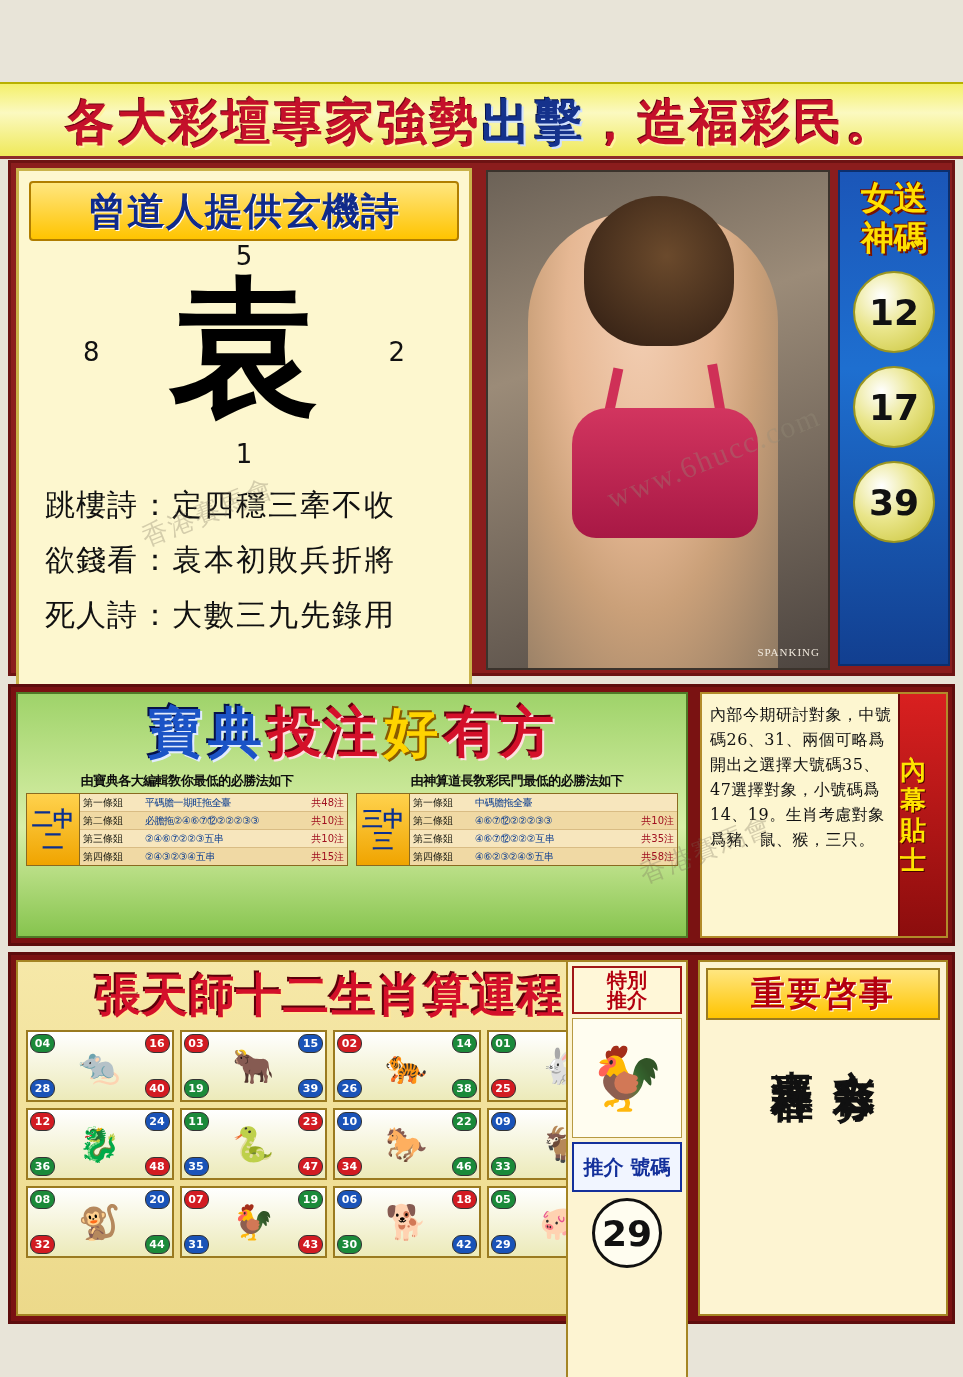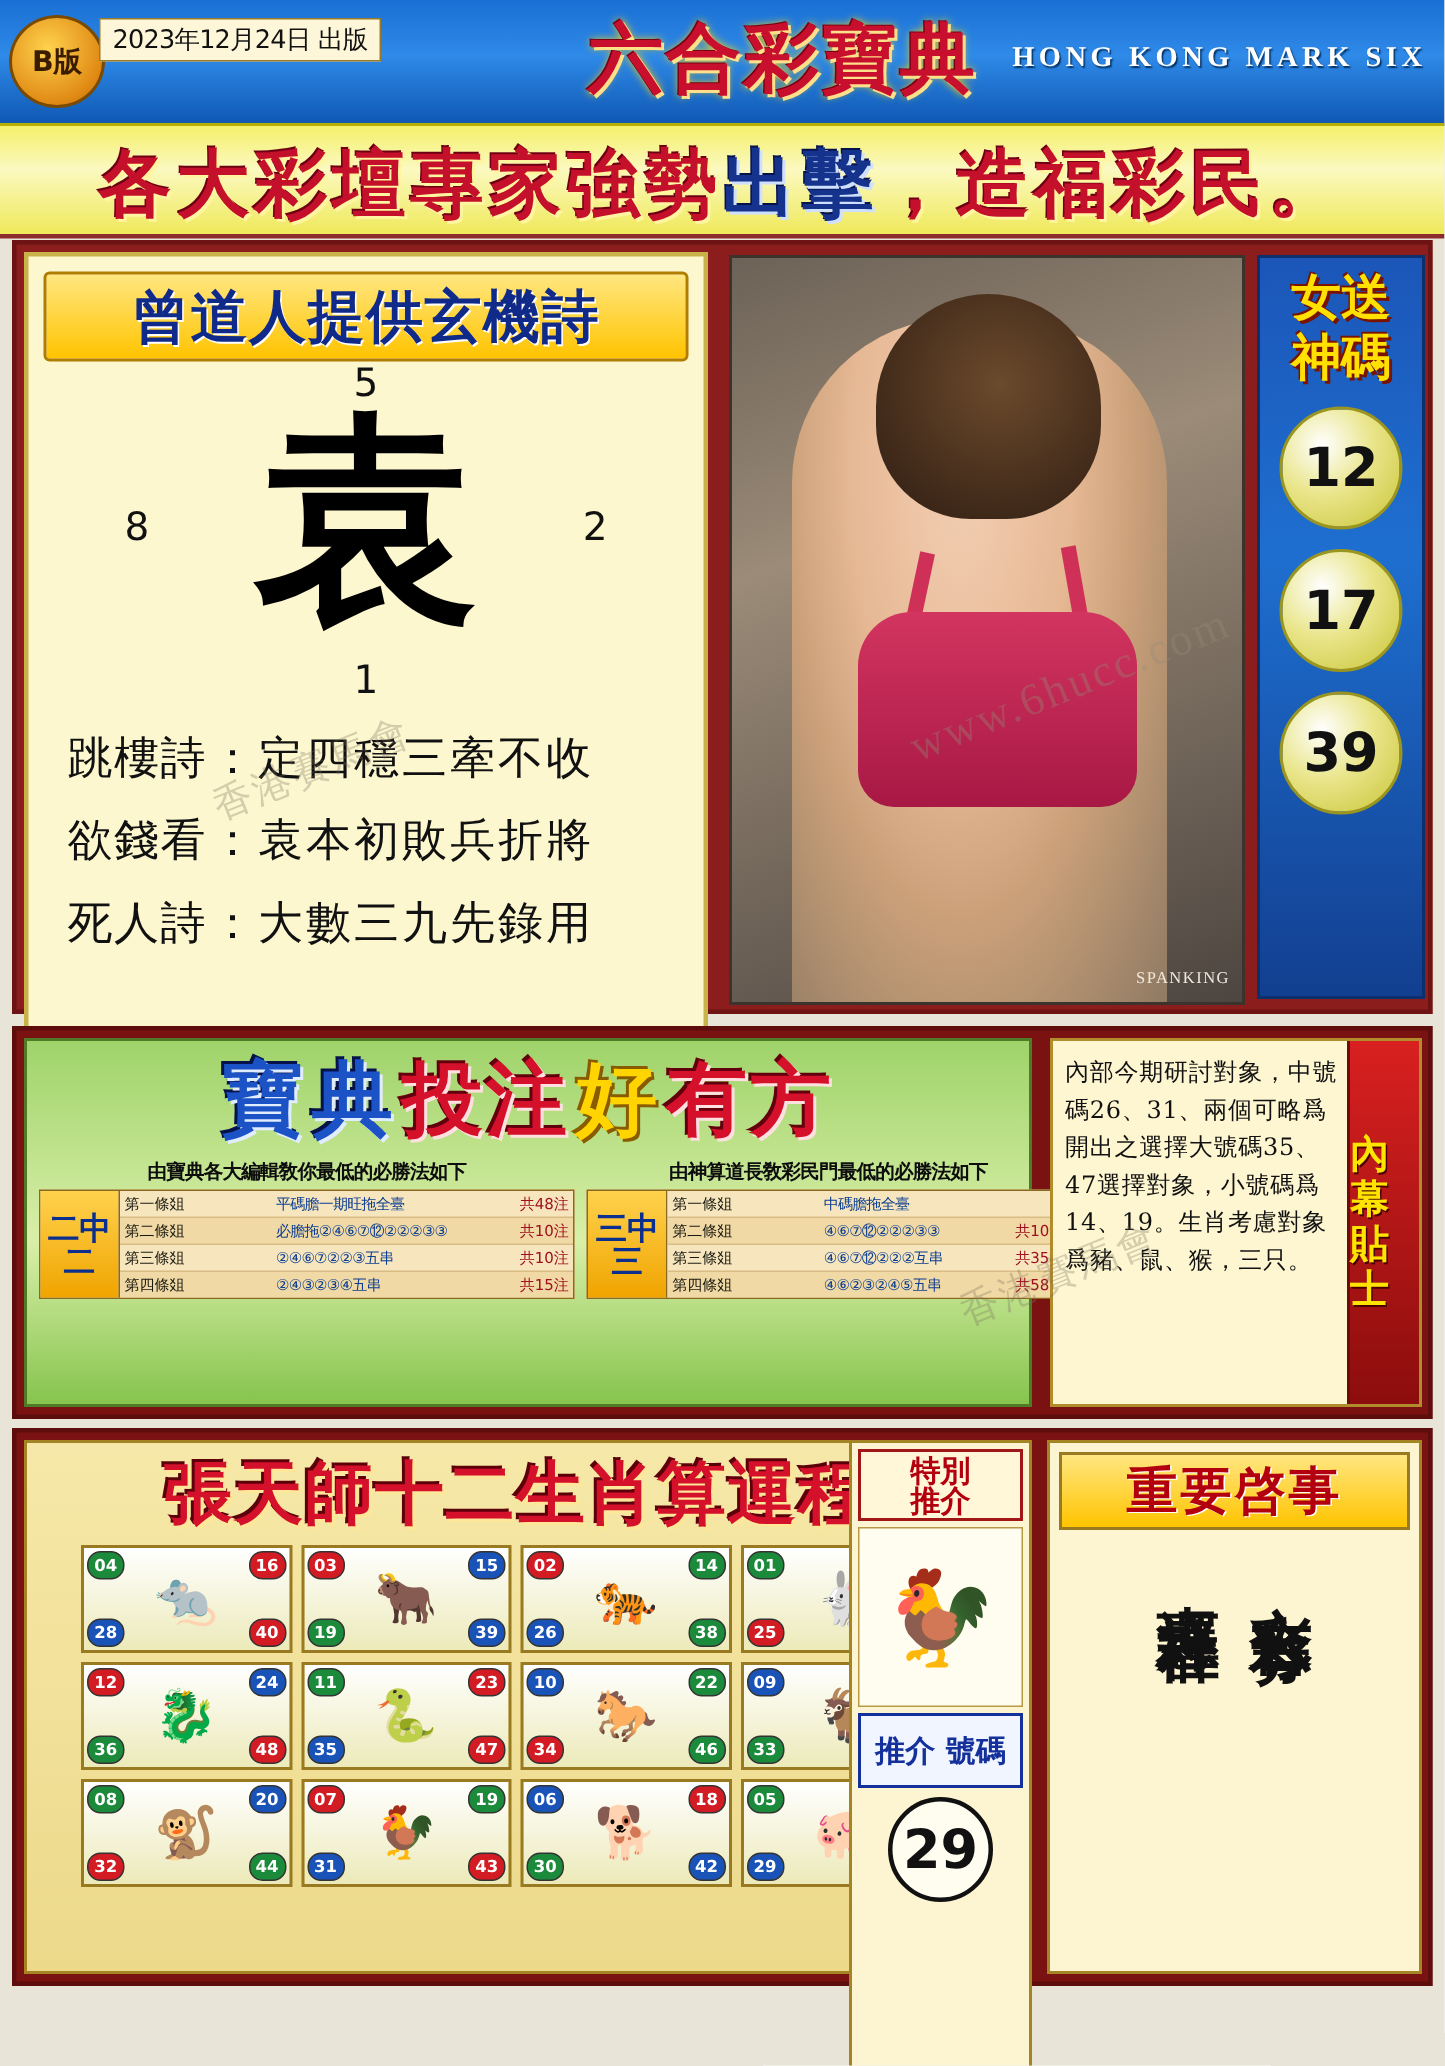--- a/index.html
+++ b/index.html
@@ -169,21 +169,21 @@
   .tblwrap{display:flex;border:1px solid #8a6a20;background:#f2d9a0;}
   .tblbadge{
     width:52px;background:linear-gradient(180deg,#ffd24d,#f0a400);
     display:flex;align-items:center;justify-content:center;
     font-size:21px;font-weight:bold;color:#0b2f8f;line-height:22px;text-align:center;
     border-right:1px solid #8a6a20;
   }
   .rows{flex:1;}
   .row{
     display:flex;align-items:center;height:17px;
-    border-bottom:1px solid #d9bc84;font-size:10px;color:#18180f;gap:39px;
+    border-bottom:1px solid #d9bc84;font-size:10px;color:#18180f;
   }
   .row:last-child{border-bottom:none;}
   .r-a{background:#f7e6bd;}
   .r-b{background:#f0d9a4;}
   .rlabel{width:62px;padding-left:3px;white-space:nowrap;}
   .rbody{flex:1;color:#0b3d91;letter-spacing:-0.5px;white-space:nowrap;overflow:hidden;}
   .rcount{width:42px;text-align:right;padding-right:3px;color:#a01020;}
   .insidebox{
     position:absolute;left:700px;top:692px;width:248px;height:246px;
     background:#fdf6d0;border:2px solid #b28b2a;box-sizing:border-box;
@@ -202,21 +202,21 @@
     text-shadow:1px 1px 0 #4a0000;
   }
   
   .botwrap{
     position:absolute;left:8px;top:952px;width:947px;height:372px;
     background:#7a1212;border:3px solid #5e0d0d;box-sizing:border-box;
   }
   .zodiacbox{
     position:absolute;left:16px;top:960px;width:628px;height:356px;
     background:linear-gradient(180deg,#f6e8a8,#ecd98a);
-    border:2px solid #a58523;box-sizing:border-box;padding-left:28px;
+    border:2px solid #a58523;box-sizing:border-box;
   }
   .zodiachead{
     height:68px;display:flex;align-items:center;justify-content:center;
     font-size:46px;font-weight:bold;letter-spacing:1px;
     color:#d4102a;text-shadow:2px 2px 0 #ffe79a,-2px -2px 0 #5c000a;
   }
   .zgrid{
     display:grid;grid-template-columns:repeat(4,1fr);gap:6px;
     padding:0 8px 8px 8px;
   }
@@ -293,26 +293,20 @@
   }
   .wm1{left:138px;top:495px;}
   .wm2{left:636px;top:832px;}
   .wm3{left:600px;top:440px;font-size:30px;color:rgba(150,140,120,.35);}
 </style>
 </head>
 <body>
 
 <div class="page">
 
-  <div class="header">
-    <div class="bversion">B版</div>
-    <div class="pubdate">2023年12月24日 出版</div>
-    <div class="maintitle">六合彩寶典</div>
-    <div class="entitle">HONG KONG MARK SIX</div>
-  </div>
 
   <div class="banner">
     <span>各大彩壇專家強勢</span>
     <span class="alt">出擊</span>
     <span>，</span>
     <span>造福彩民</span>
     <span>。</span>
   </div>
 
   <div class="topwrap"></div>

